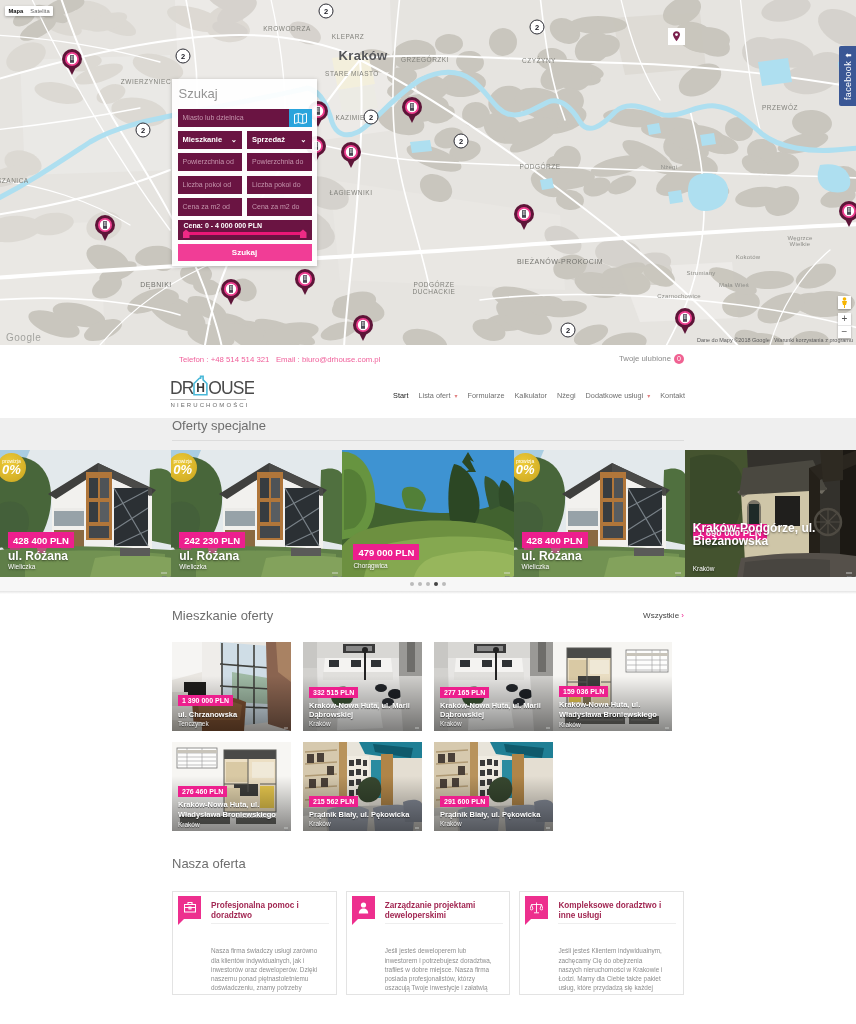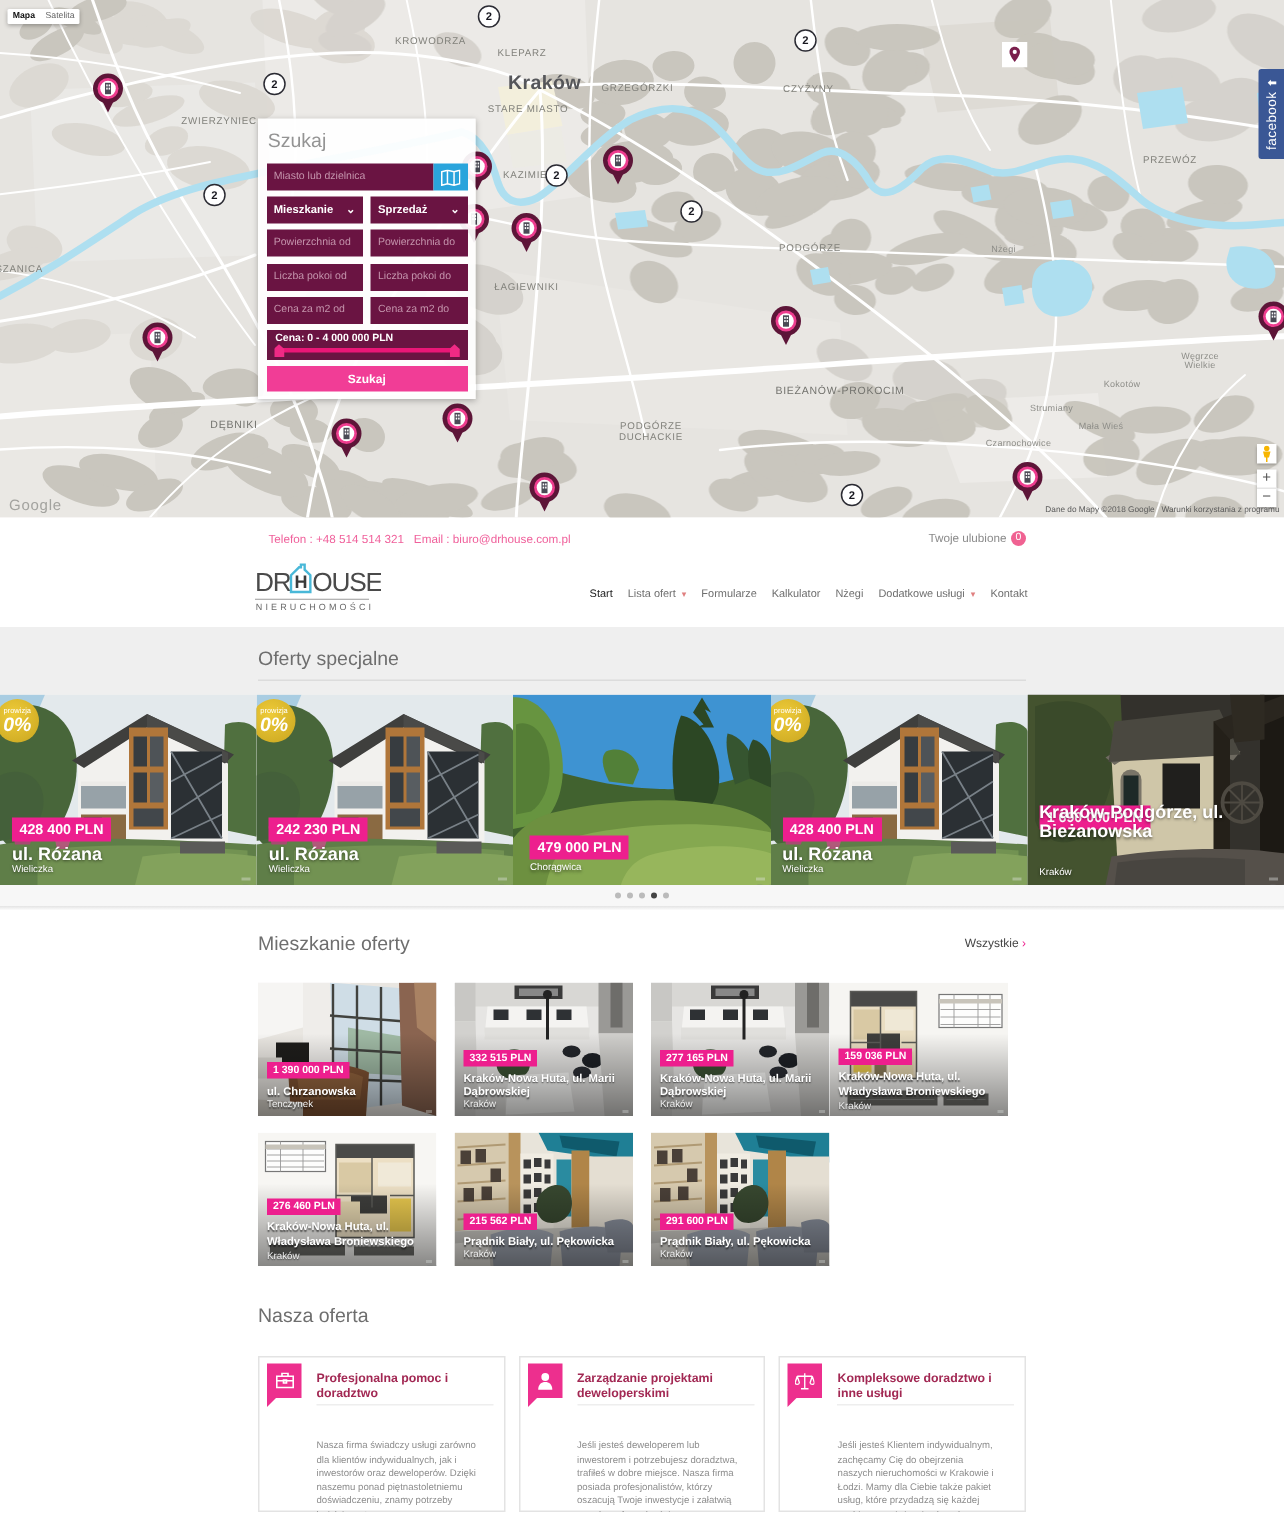--- a/index.html
+++ b/index.html
@@ -47,21 +47,21 @@
 .contact .fav b{font-weight:normal}
 .favbadge{display:inline-block;width:10px;height:10px;background:#f06292;border-radius:50%;color:#fff;font-size:7px;line-height:10px;text-align:center;margin-left:3px}
 
 .header{height:54px;background:#fff;position:relative}
 .logo{position:absolute;left:170px;top:9px;width:84px}
 .nav{position:absolute;right:171px;top:27px;font-size:7.3px;color:#6f6f6f;display:flex;align-items:center}
 .nav span{margin-left:10px}
 .nav span.on{color:#222}
 .nav i{font-style:normal;color:#e08080;font-size:6px;margin-left:2px}
 
-.special{background:#efefef;padding-top:13px}
+.special{background:#efefef;}
 .shead{width:512px;margin:0 auto}
 .shead h3{font-weight:normal;color:#6e6e6e;font-size:13px;padding-bottom:7px;border-bottom:1px solid #dcdcdc}
 .carousel{margin-top:9px;display:flex;height:127px}
 .ccard{position:relative;width:171.2px;height:127px;overflow:hidden;flex:none}
 .ccard svg{position:absolute;left:0;top:0}
 .badge0{position:absolute;left:-3px;top:3px;width:29px;height:29px;border-radius:50%;background:radial-gradient(circle at 42% 35%,#eecb39,#c9a51f);color:#fff;text-align:center}
 .badge0 .p{font-size:5px;margin-top:5px}
 .badge0 .z{font-size:13px;font-weight:bold;font-style:italic;line-height:11px}
 .cprice{position:absolute;left:8px;background:#ed1f8e;color:#fff;font-weight:bold;font-size:9.5px;padding:2.5px 5px}
 .cstreet{position:absolute;left:8px;color:#fff;font-weight:bold;font-size:12px;text-shadow:0 1px 2px rgba(0,0,0,.5)}

